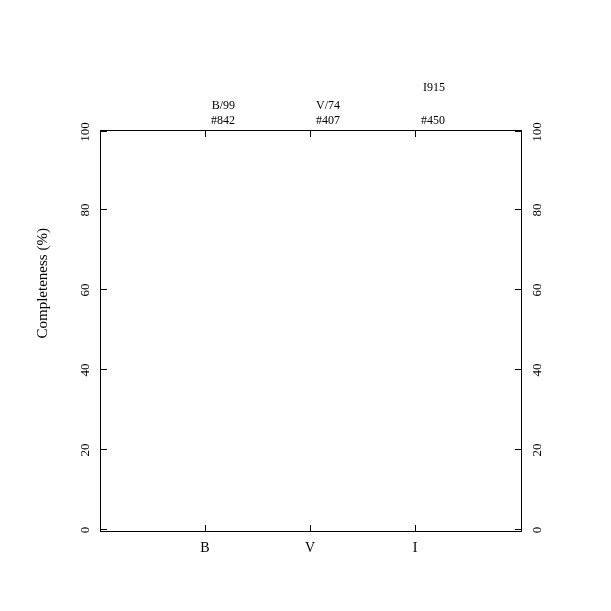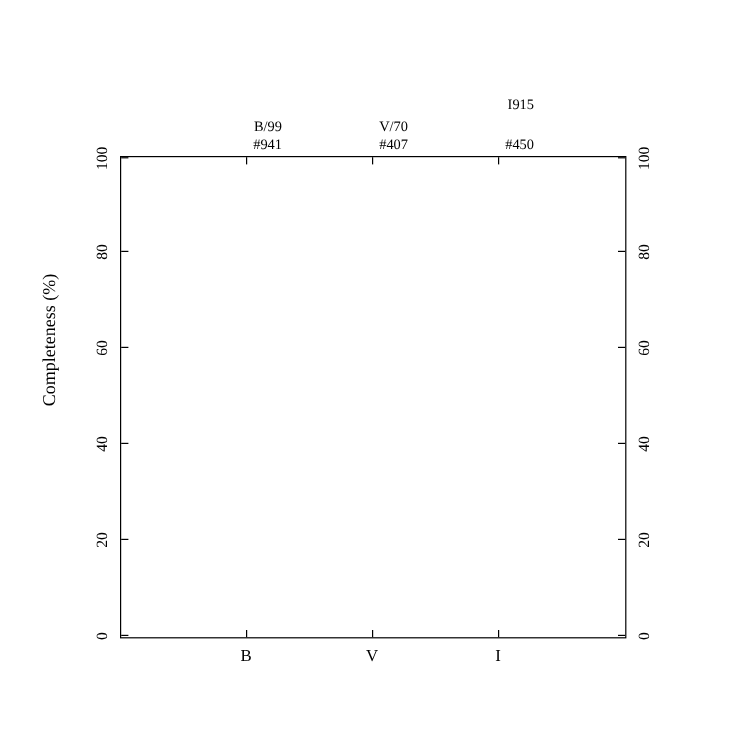--- a/index.html
+++ b/index.html
@@ -121,20 +121,20 @@
   <div class="ytick-label-right" style="left:522px;top:362px;">40</div>
   <div class="ytick-label-right" style="left:522px;top:282px;">60</div>
   <div class="ytick-label-right" style="left:522px;top:202px;">80</div>
   <div class="ytick-label-right" style="left:522px;top:124px;">100</div>
 
   <div class="xtick-label" style="left:185px;top:540px;">B</div>
   <div class="xtick-label" style="left:290px;top:540px;">V</div>
   <div class="xtick-label" style="left:395px;top:540px;">I</div>
 
   <div class="top-annotation" style="left:175px;top:98px;">B/99</div>
-  <div class="top-annotation" style="left:280px;top:98px;">V/70</div>
+  <div class="top-annotation" style="left:280px;top:98px;">V/74</div>
   <div class="top-annotation" style="left:385px;top:80px;">I915</div>
 
-  <div class="top-annotation" style="left:175px;top:113px;">#941</div>
+  <div class="top-annotation" style="left:175px;top:113px;">#842</div>
   <div class="top-annotation" style="left:280px;top:113px;">#407</div>
   <div class="top-annotation" style="left:385px;top:113px;">#450</div>
 
 </div>
 
 </body></html>

